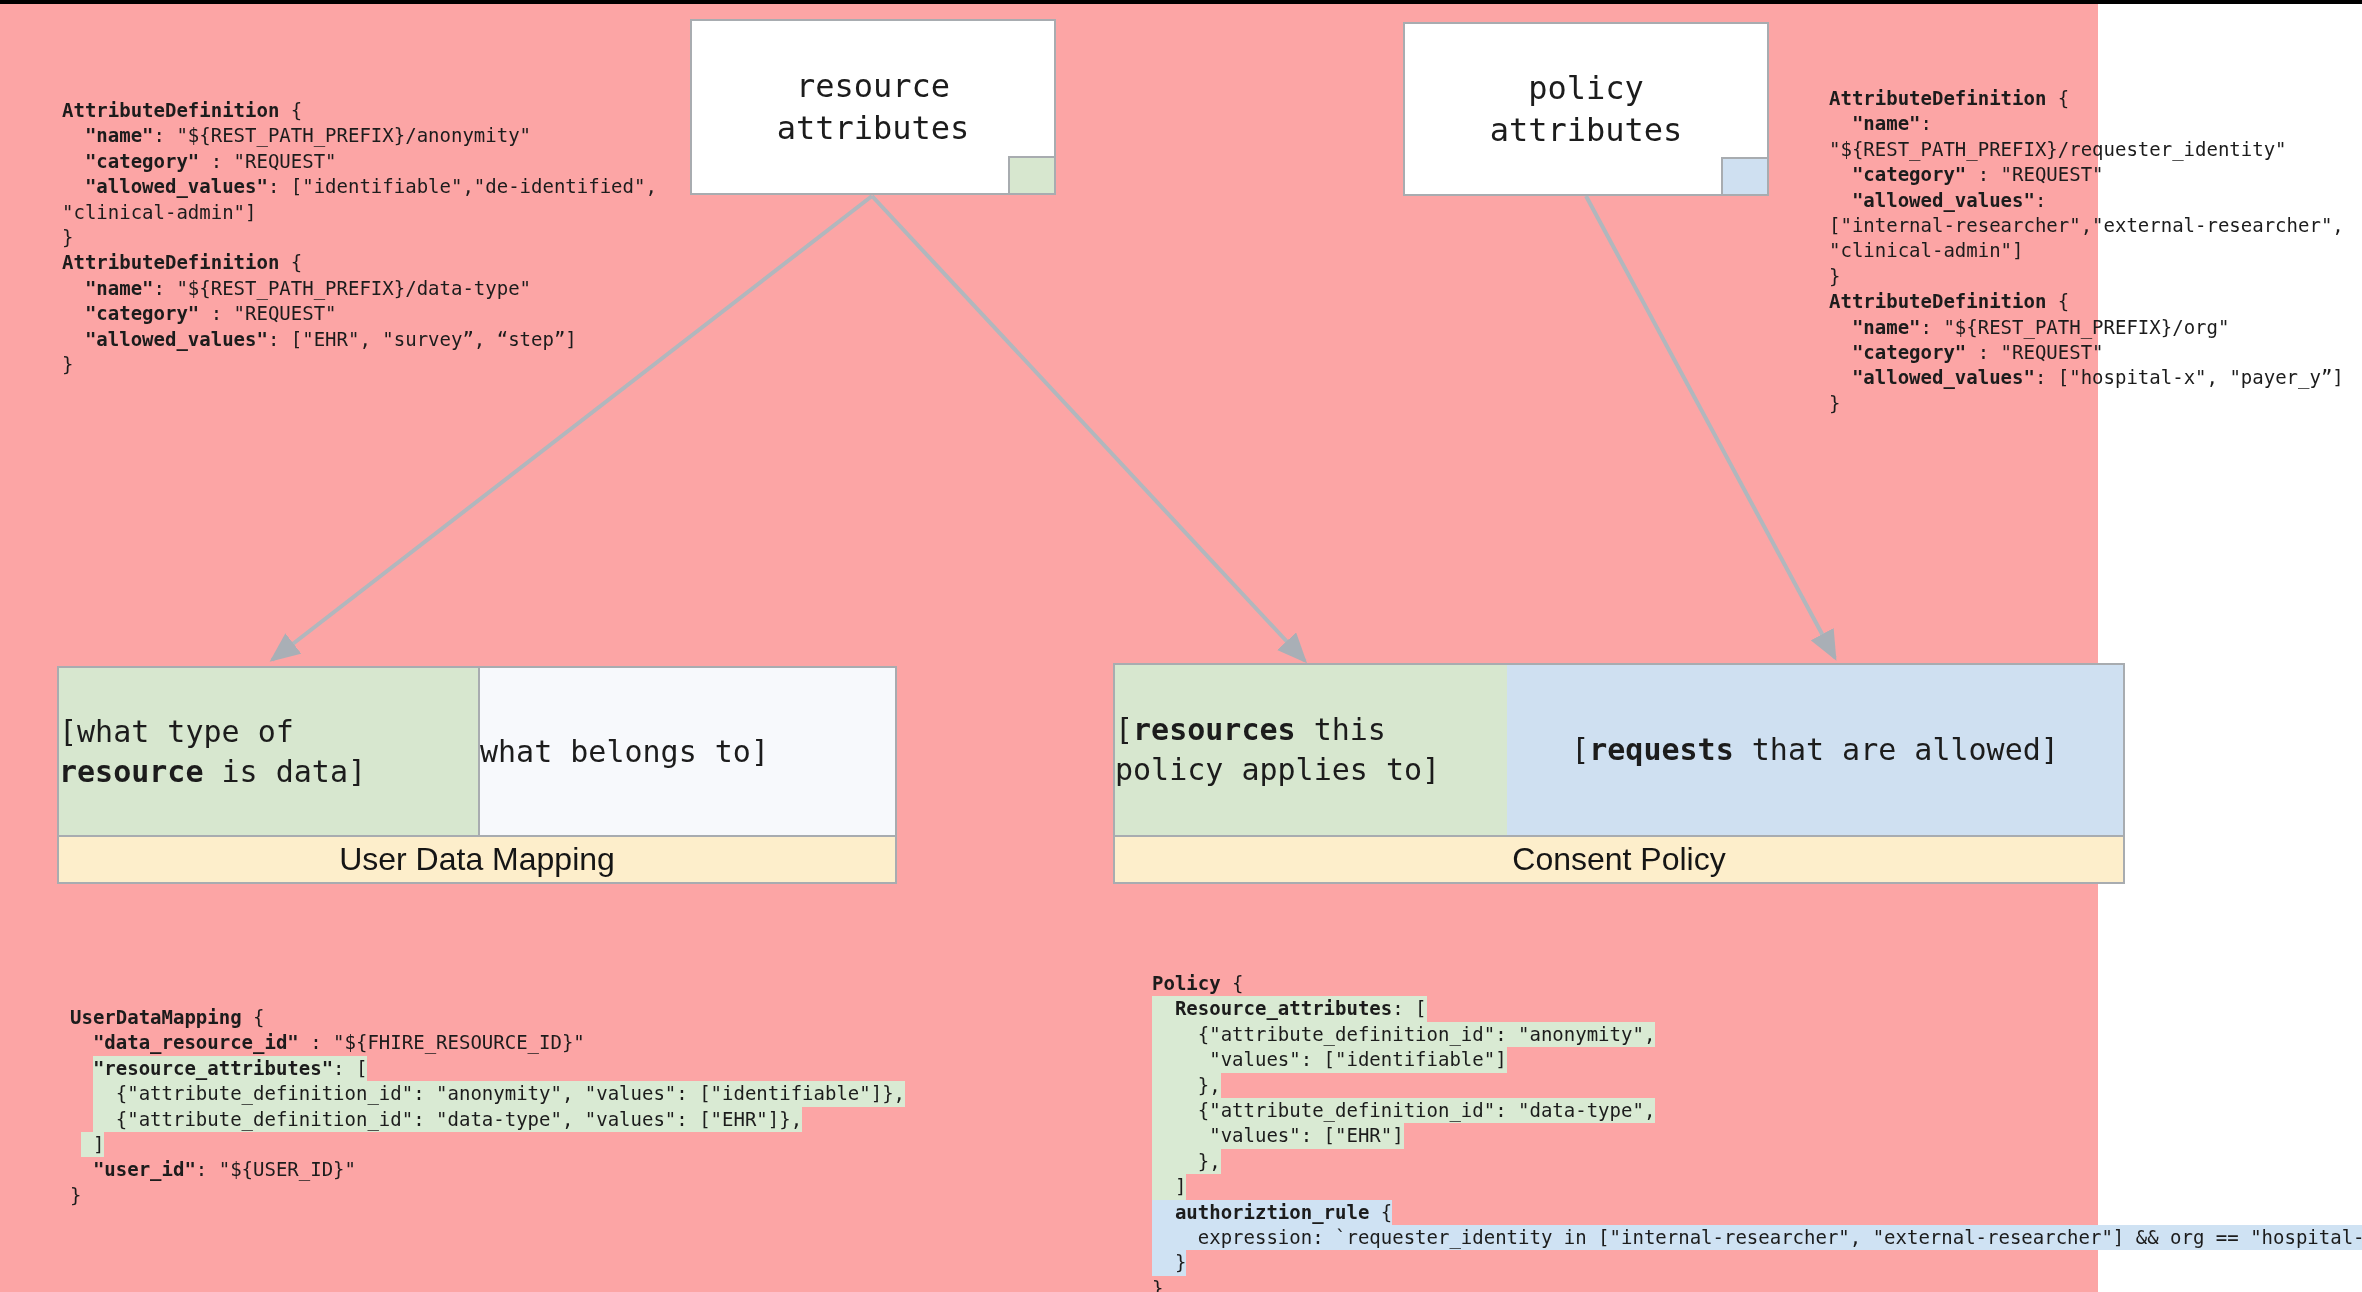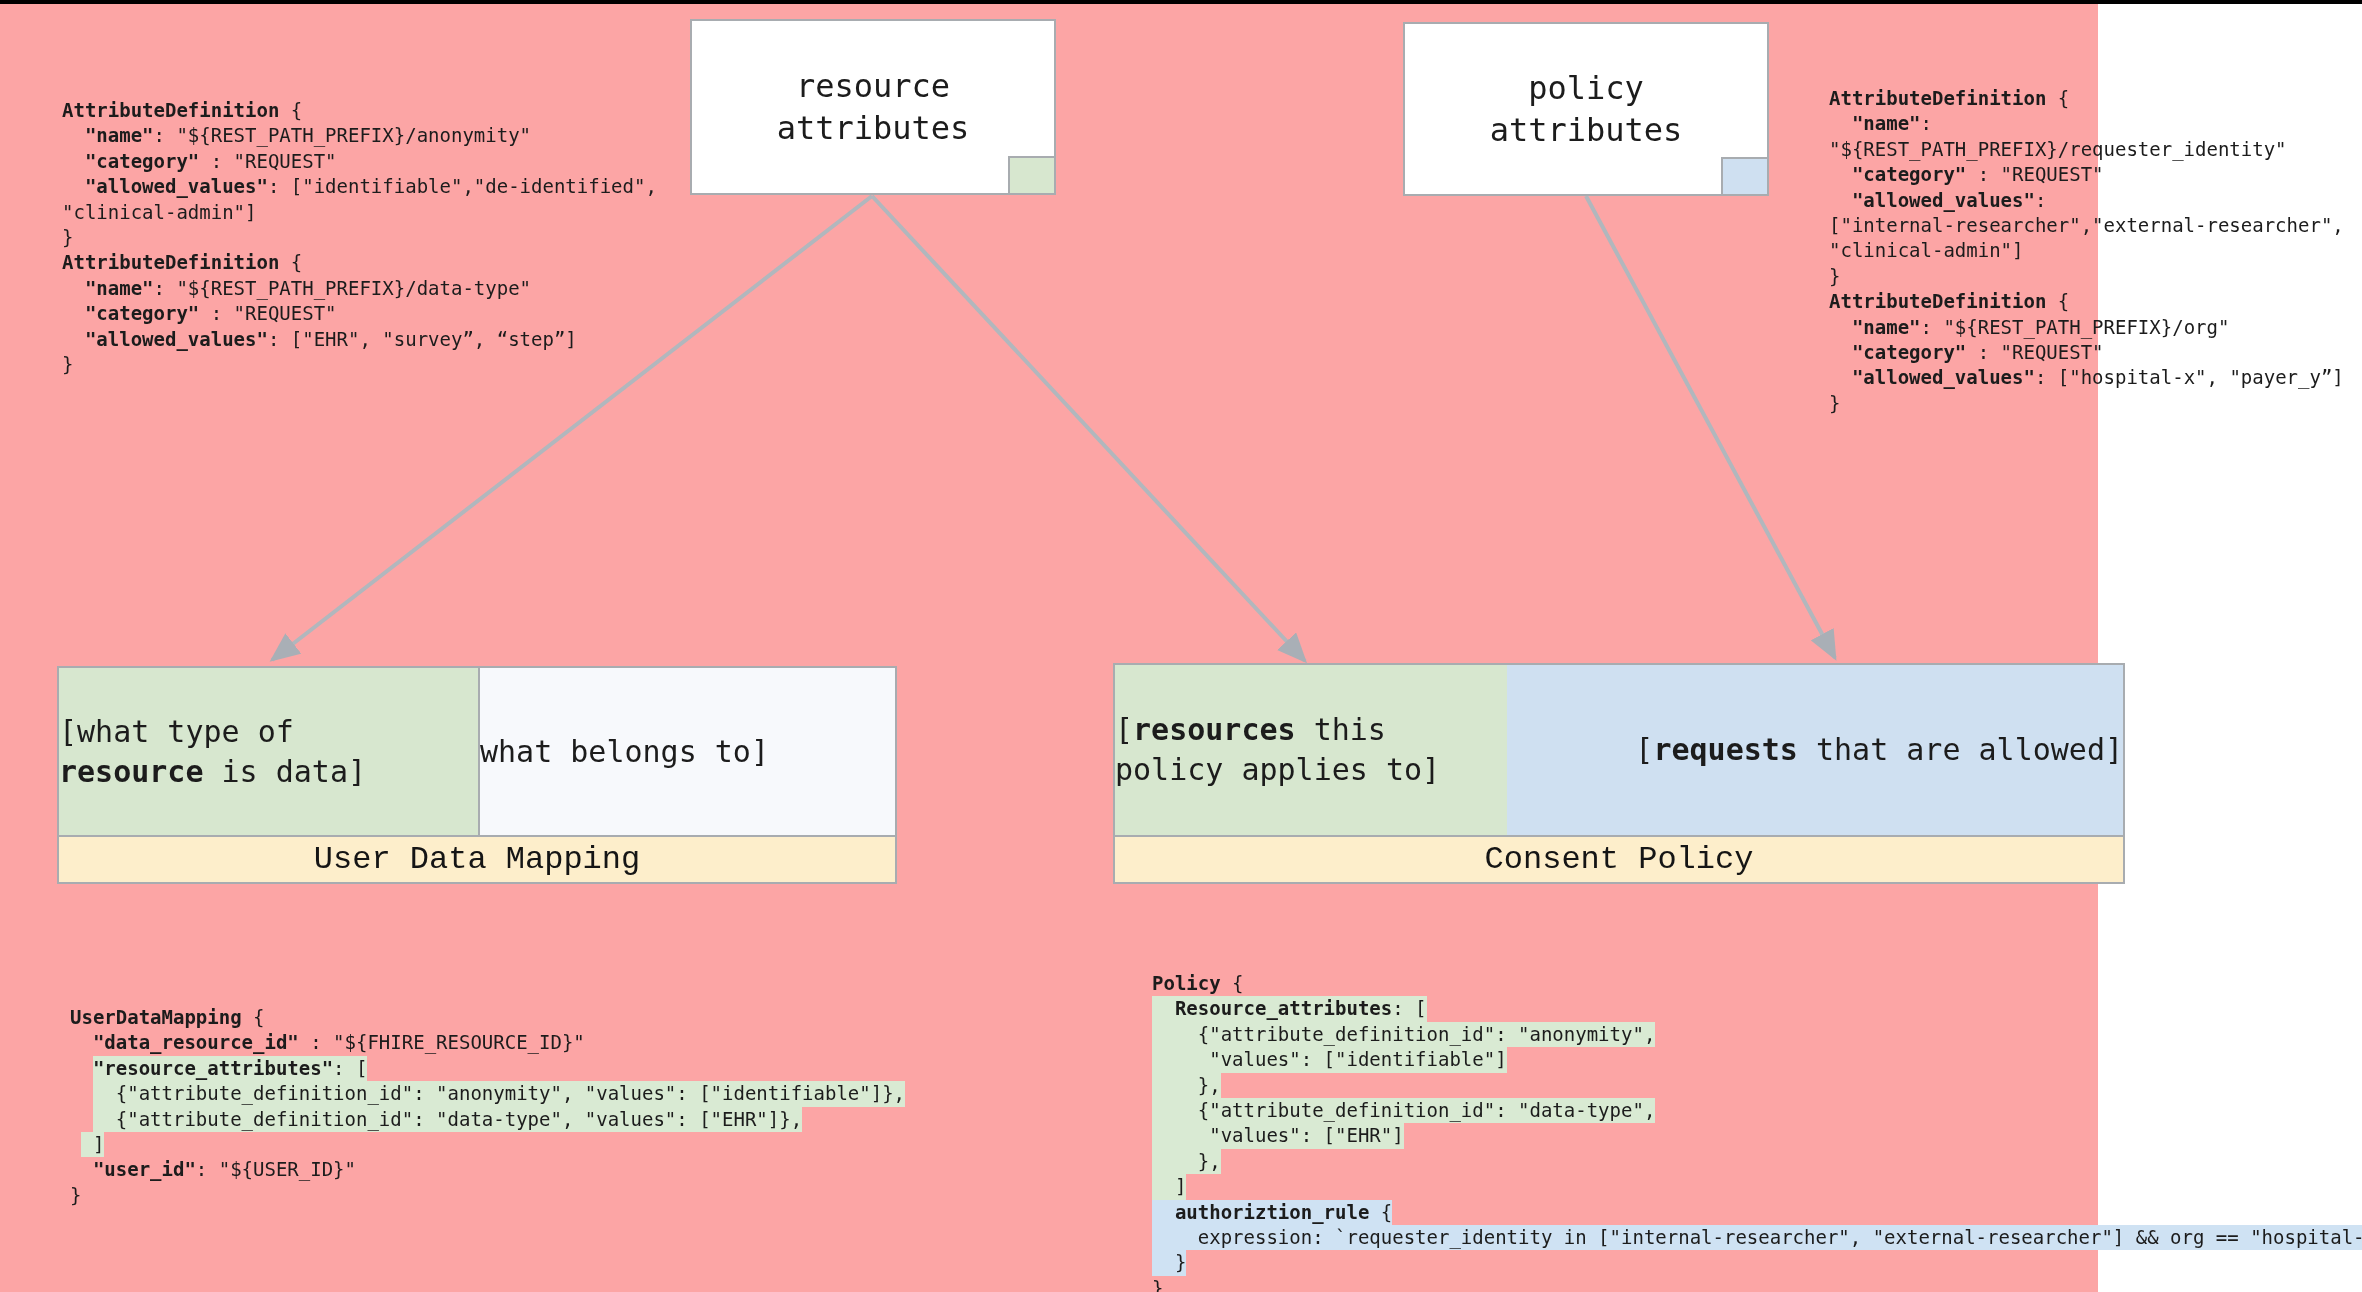--- a/index.html
+++ b/index.html
@@ -15,25 +15,25 @@
   .corner{position:absolute;right:-2px;bottom:-2px;width:44px;height:35px;border:2px solid var(--border)}
   .corner.g{background:var(--cellgreen)}
   .corner.b{background:var(--cellblue)}
 
   
   .bigbox{position:absolute;z-index:2;border:2px solid var(--border);display:flex;flex-direction:column;background:#fff}
   .cells{display:flex;flex:1;min-height:0}
   .cell{display:flex;flex-direction:column;justify-content:center;font-size:30px}
   .cell .cl{height:40px;line-height:40px;white-space:pre}
   .cell.green{background:var(--cellgreen)}
-  .cell.blue{background:var(--cellblue);padding-left:0;align-items:flex-end}
+  .cell.blue{background:var(--cellblue);padding-left:0;align-items:center}
   .cell.white{background:var(--cellwhite);border-left:2px solid var(--border)}
   .band{height:45px;border-top:2px solid var(--border);background:var(--yellow);
         display:flex;align-items:center;justify-content:center;
-        font-family:Liberation Mono, monospace;font-size:32px;color:#151515}
+        font-family:Liberation Sans, sans-serif;font-size:32px;color:#151515}
 
   
   .code{position:absolute;z-index:2;font-size:19px}
   .code .cl{height:25.4px;line-height:25.4px;white-space:pre}
   .code .cl span,.cell .cl span{display:inline-block;height:100%;vertical-align:top}
   .b{font-weight:bold}
   .hl-g{background:var(--hlgreen)}
   .hl-b{background:var(--hlblue)}
 </style>
 </head>

